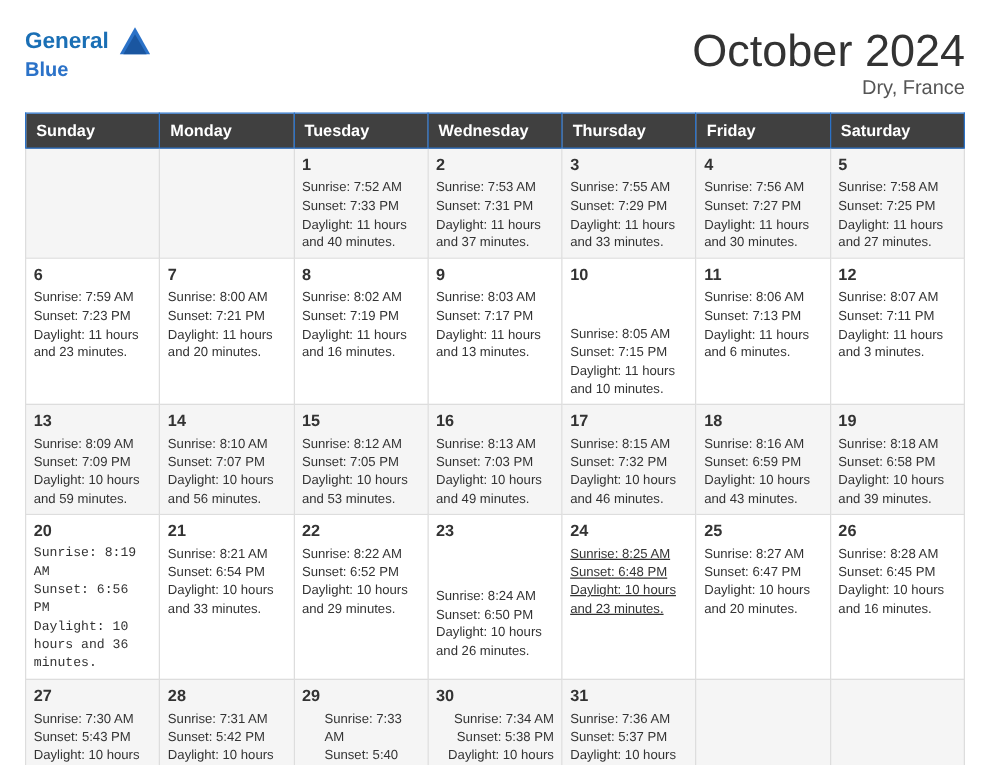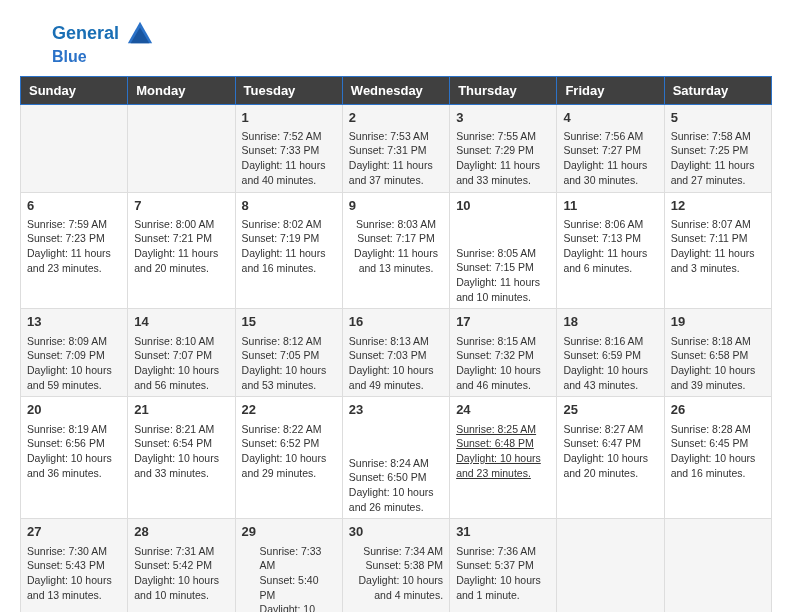--- a/index.html
+++ b/index.html
@@ -8,21 +8,20 @@
       background: #fff;
       width: 792px;
       min-height: 612px;
       padding: 20px;
     }
     .header {
       display: flex;
       justify-content: space-between;
       align-items: flex-start;
       margin-bottom: 10px;
-      margin-left: 32px;
     }
     .logo {
       display: flex;
       align-items: center;
     }
     .logo-text {
       font-size: 18px;
       font-weight: bold;
       color: #333;
       line-height: 1.1;
@@ -103,20 +102,24 @@
       <div class="logo-text">
         <span>General</span>
         <svg class="logo-icon" viewBox="0 0 30 30" style="display:inline-block;vertical-align:middle;">
           <polygon points="15,2 28,25 2,25" fill="#2b72c8"></polygon>
           <polygon points="15,8 25,25 5,25" fill="#1a56a0"></polygon>
         </svg>
       </div>
       <div class="logo-text" style="color:#2b72c8;font-size:16px;font-weight:bold;">Blue</div>
     </div>
   </div>
+  <div class="title-block">
+    <div class="month-title">October 2024</div>
+    <div class="location">Dry, France</div>
+  </div>
 </div>
 
 <table>
   <thead>
     <tr>
     <th>Sunday</th>
         <th>Monday</th>
         <th>Tuesday</th>
         <th>Wednesday</th>
         <th>Thursday</th>
@@ -173,21 +176,21 @@
 Daylight: 11 hours and 20 minutes.</div>
         </td>
         <td>
           <span class="day-number">8</span>
           <div class="cell-content" style="white-space: pre-line;">Sunrise: 8:02 AM
 Sunset: 7:19 PM
 Daylight: 11 hours and 16 minutes.</div>
         </td>
         <td>
           <span class="day-number">9</span>
-          <div class="cell-content" style="white-space: pre-line; text-align: center;">Sunrise: 8:03 AM
+          <div class="cell-content" style="white-space: pre-line;">Sunrise: 8:03 AM
 Sunset: 7:17 PM
 Daylight: 11 hours and 13 minutes.</div>
         </td>
         <td>
           <span class="day-number">10</span>
           <div class="cell-content" style="white-space: pre-line; margin-top: 31px;">Sunrise: 8:05 AM
 Sunset: 7:15 PM
 Daylight: 11 hours and 10 minutes.</div>
         </td>
         <td>
@@ -243,21 +246,21 @@
         <td>
           <span class="day-number">19</span>
           <div class="cell-content" style="white-space: pre-line;">Sunrise: 8:18 AM
 Sunset: 6:58 PM
 Daylight: 10 hours and 39 minutes.</div>
         </td>
       </tr>
       <tr>
         <td>
           <span class="day-number">20</span>
-          <div class="cell-content" style="white-space: pre-line;">Sunrise: 8:19 AM
+          <div class="cell-content" style="white-space: pre-line; font-family: Liberation Mono, monospace;">Sunrise: 8:19 AM
 Sunset: 6:56 PM
 Daylight: 10 hours and 36 minutes.</div>
         </td>
         <td>
           <span class="day-number">21</span>
           <div class="cell-content" style="white-space: pre-line;">Sunrise: 8:21 AM
 Sunset: 6:54 PM
 Daylight: 10 hours and 33 minutes.</div>
         </td>
         <td>

